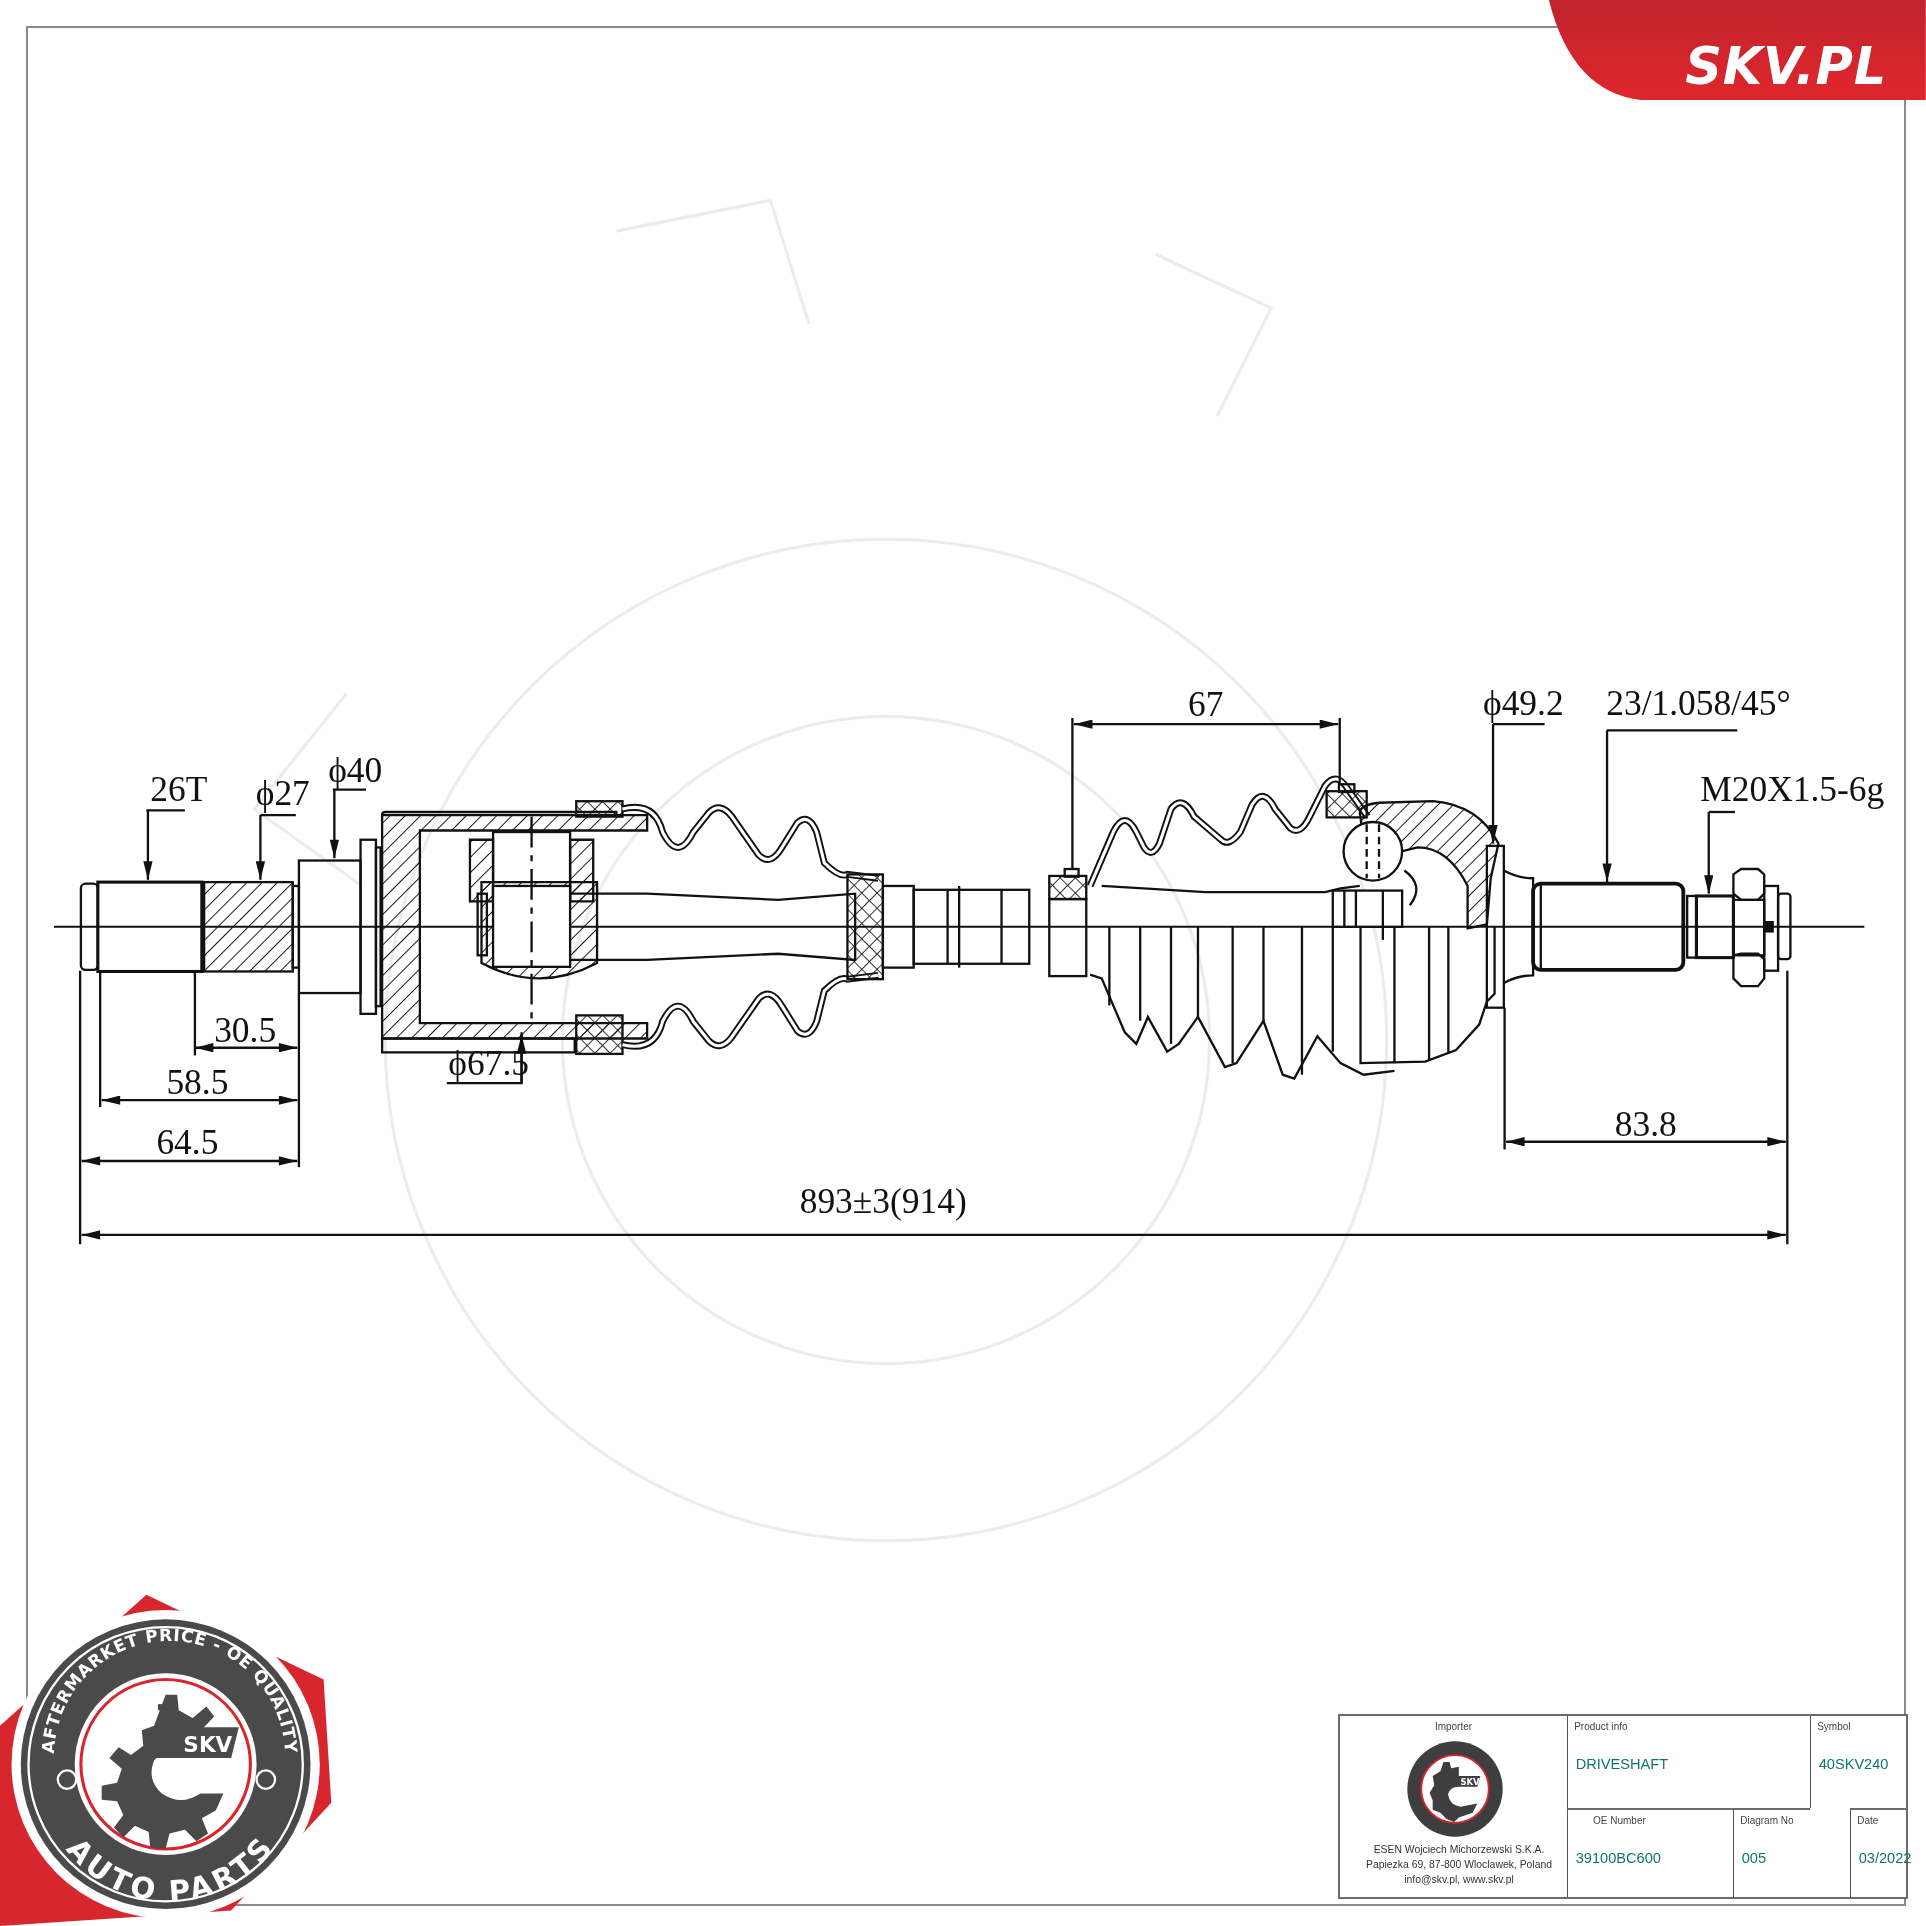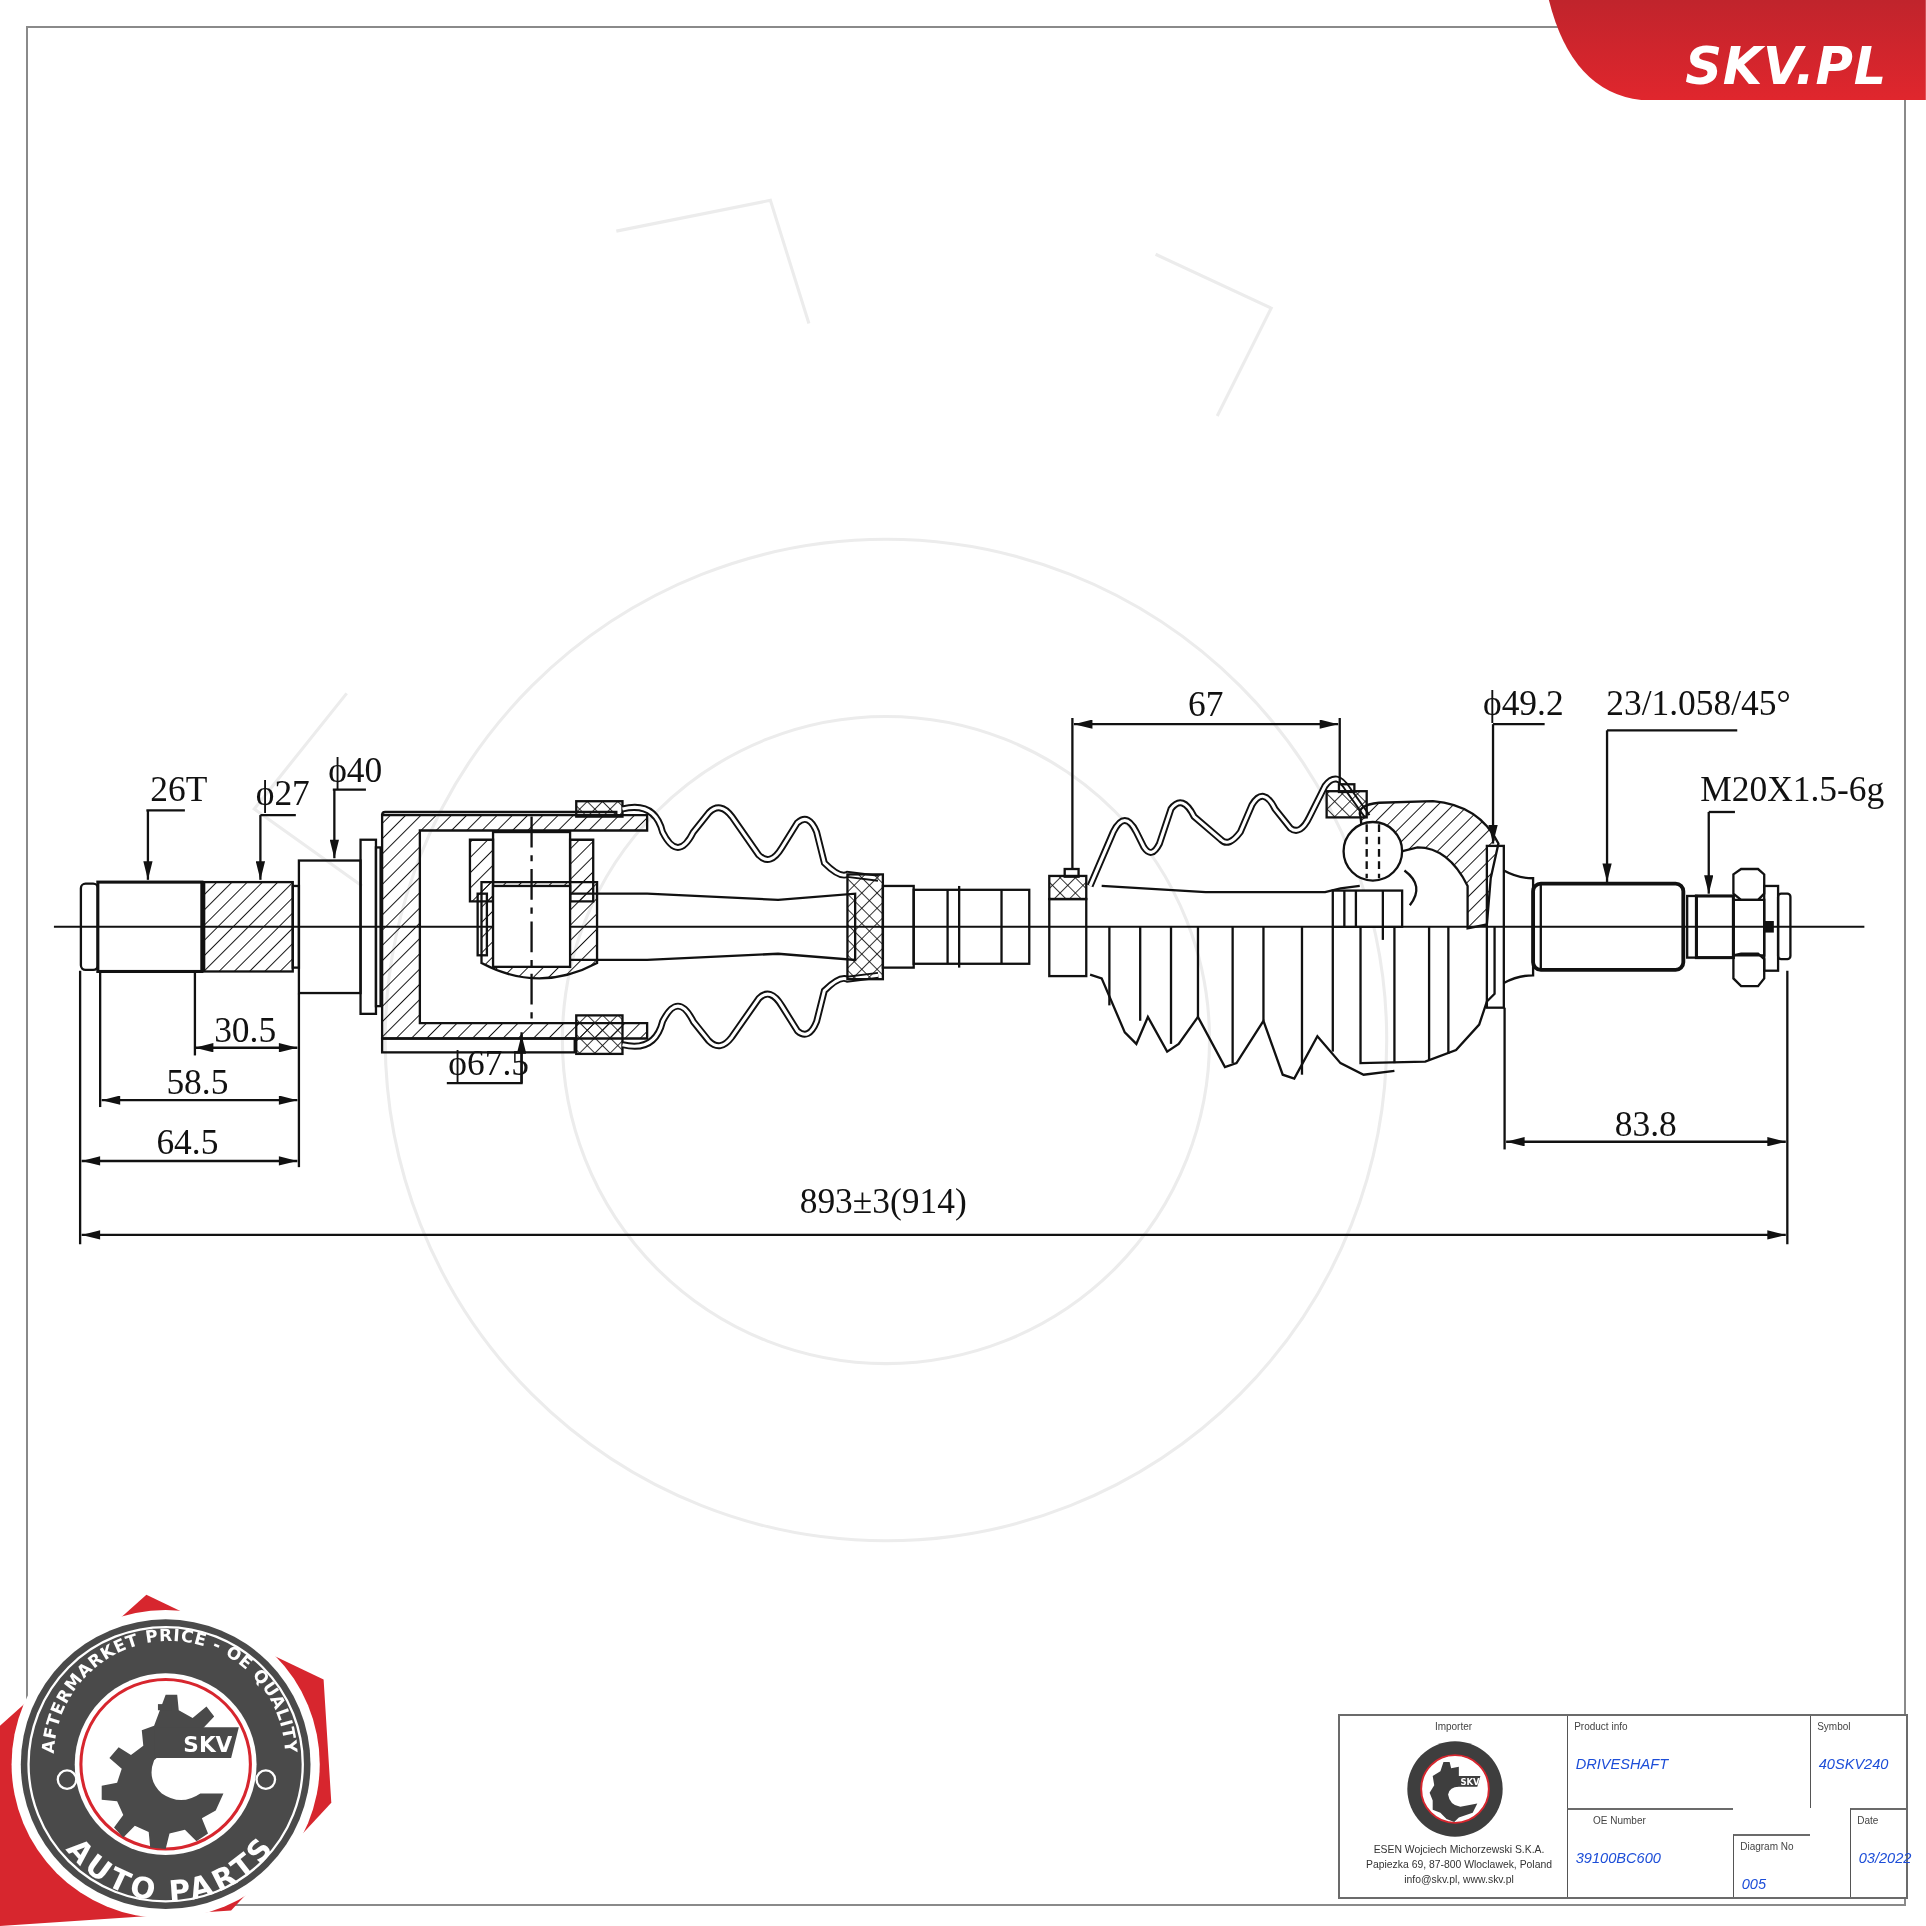--- a/index.html
+++ b/index.html
@@ -5,28 +5,28 @@
   html, body { margin: 0; padding: 0; background: #ffffff; }
   body { width: 1926px; height: 1926px; position: relative; overflow: hidden; font-family: "Liberation Sans", sans-serif; }
   .frame { position: absolute; left: 26px; top: 26px; width: 1880px; height: 1880px; border: 2.3px solid #8a8a8a; box-sizing: border-box; }
   svg.drawing { position: absolute; left: 0; top: 0; width: 1926px; height: 1926px; }
   .dim-text { font-family: "Liberation Serif", serif; font-size: 46px; fill: #111; }
   .brand-banner { position: absolute; right: 0; top: 0; width: 385px; height: 100px; }
   .brand-text { position: absolute; right: 39px; top: 17px; color: #ffffff; font-family: "DejaVu Sans", sans-serif; font-weight: bold; font-style: italic; font-size: 51px; letter-spacing: 0.8px; margin-top: 20px; }
   .title-block { position: absolute; left: 1338px; top: 1714px; width: 570px; height: 185px; border: 2.3px solid #6b6b6b; box-sizing: border-box; display: grid; grid-template-columns: 227px 166px 77px 1fr; grid-template-rows: 92px 1fr; background: #fff; }
   .cell { border-left: 1.5px solid #555; border-top: 1.5px solid #555; position: relative; box-sizing: border-box; padding: 4.6px 6.2px; color: #333; }
   .cell .lbl { font-size: 10px; color: #444; display: block; }
-  .cell .val { font-size: 14.6px; color: #1d4ed8; position: absolute; left: 7.7px; top: 40px; font-style: italic; }
+  .cell .val { font-size: 14.6px; color: #0f766e; position: absolute; left: 7.7px; top: 40px; }
   .importer { grid-row: 1 / span 2; grid-column: 1; border-left: none; border-top: none; text-align: center; }
   .importer .lbl { text-align: center; }
   .importer .addr { font-size: 10.4px; line-height: 15.4px; color: #333; position: absolute; left: 0; right: 0; bottom: 9.2px; padding-left: 11px; }
   .pname { grid-column: 2 / span 2; grid-row: 1; border-top: none; }
   .symbol { grid-column: 4; grid-row: 1; border-top: none; }
   .oe { grid-column: 2; grid-row: 2; border-top: 2.3px solid #6b6b6b; padding-left: 25px; }
-  .diag { grid-column: 3; grid-row: 2; border-top: 2.3px solid #6b6b6b; margin-top: 26px; }
+  .diag { grid-column: 3; grid-row: 2; border-top: 2.3px solid #6b6b6b; }
   .date { grid-column: 4; grid-row: 2; border-top: 2.3px solid #6b6b6b; margin-left: 40px; }
   .mini-logo { position: absolute; left: 65px; top: 23px; width: 100px; height: 100px; }
   .big-logo { position: absolute; left: 0; top: 1587px; width: 339px; height: 339px; }
 </style>
 </head>
 <body>
 
 <div class="frame"></div>
 
 <svg class="brand-banner" viewBox="0 0 500 130">

